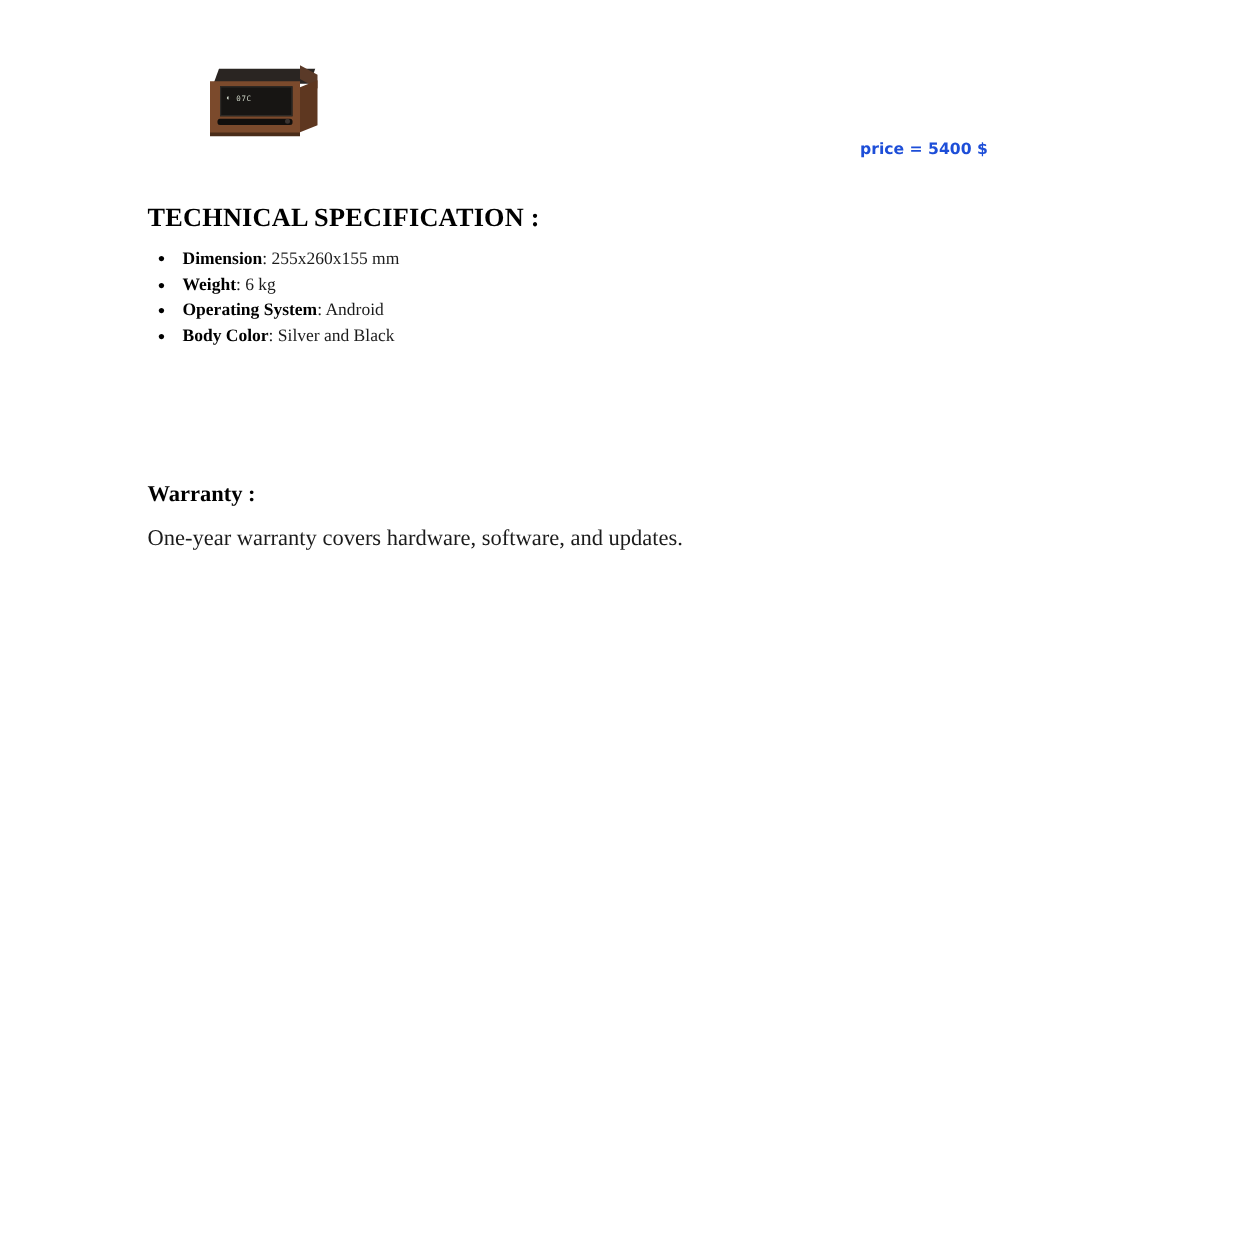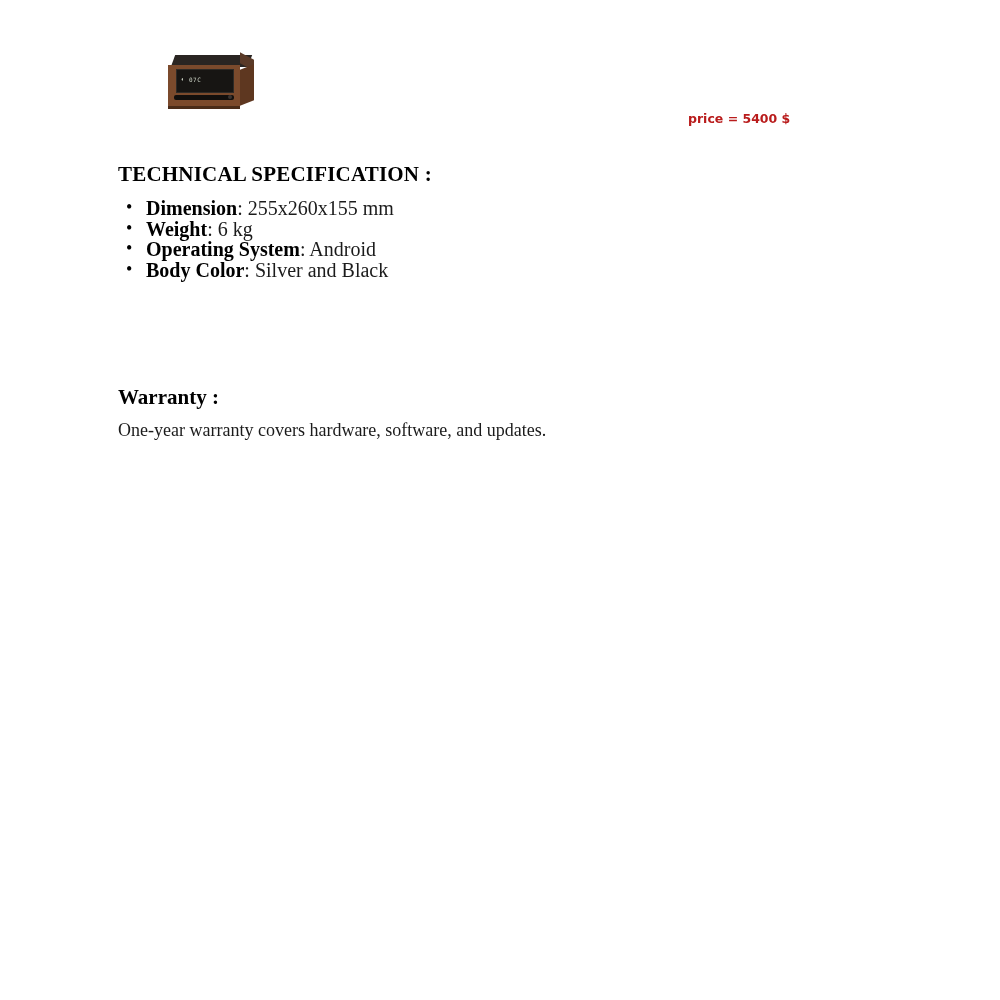--- a/index.html
+++ b/index.html
@@ -126,21 +126,21 @@
   }
 
   
   .price {
     position: absolute;
     left: 688px;
     top: 111px;
     font-family: "DejaVu Sans", sans-serif;
     font-size: 12.5px;
     font-weight: 700;
-    color: #b91c1c;
+    color: #1d4ed8;
     white-space: nowrap;
     text-align: center;
   }
 
   
   .section-title {
     position: absolute;
     font-family: "Liberation Serif", serif;
     font-weight: bold;
     color: #000000;
@@ -148,36 +148,36 @@
   }
   #tech-spec-title {
     left: 118px;
     top: 162px;
     font-size: 21px;
     letter-spacing: 0.2px;
   }
   #warranty-title {
     left: 118px;
     top: 385px;
-    font-size: 21px;
+    font-size: 18px;
   }
 
   
   .spec-list {
     position: absolute;
     left: 118px;
     top: 198px;
     margin: 0;
     padding: 0 0 0 28px;
     list-style: none;
     width: 640px;
   }
   .spec-list li {
     position: relative;
-    font-size: 20px;
+    font-size: 14px;
     line-height: 20px;
     padding: 0;
     margin: 0 0 0.5px 0;
     color: #1b1b1b;
     white-space: nowrap;
   }
   .spec-list li::before {
     content: "\2022";
     position: absolute;
     left: -20px;

